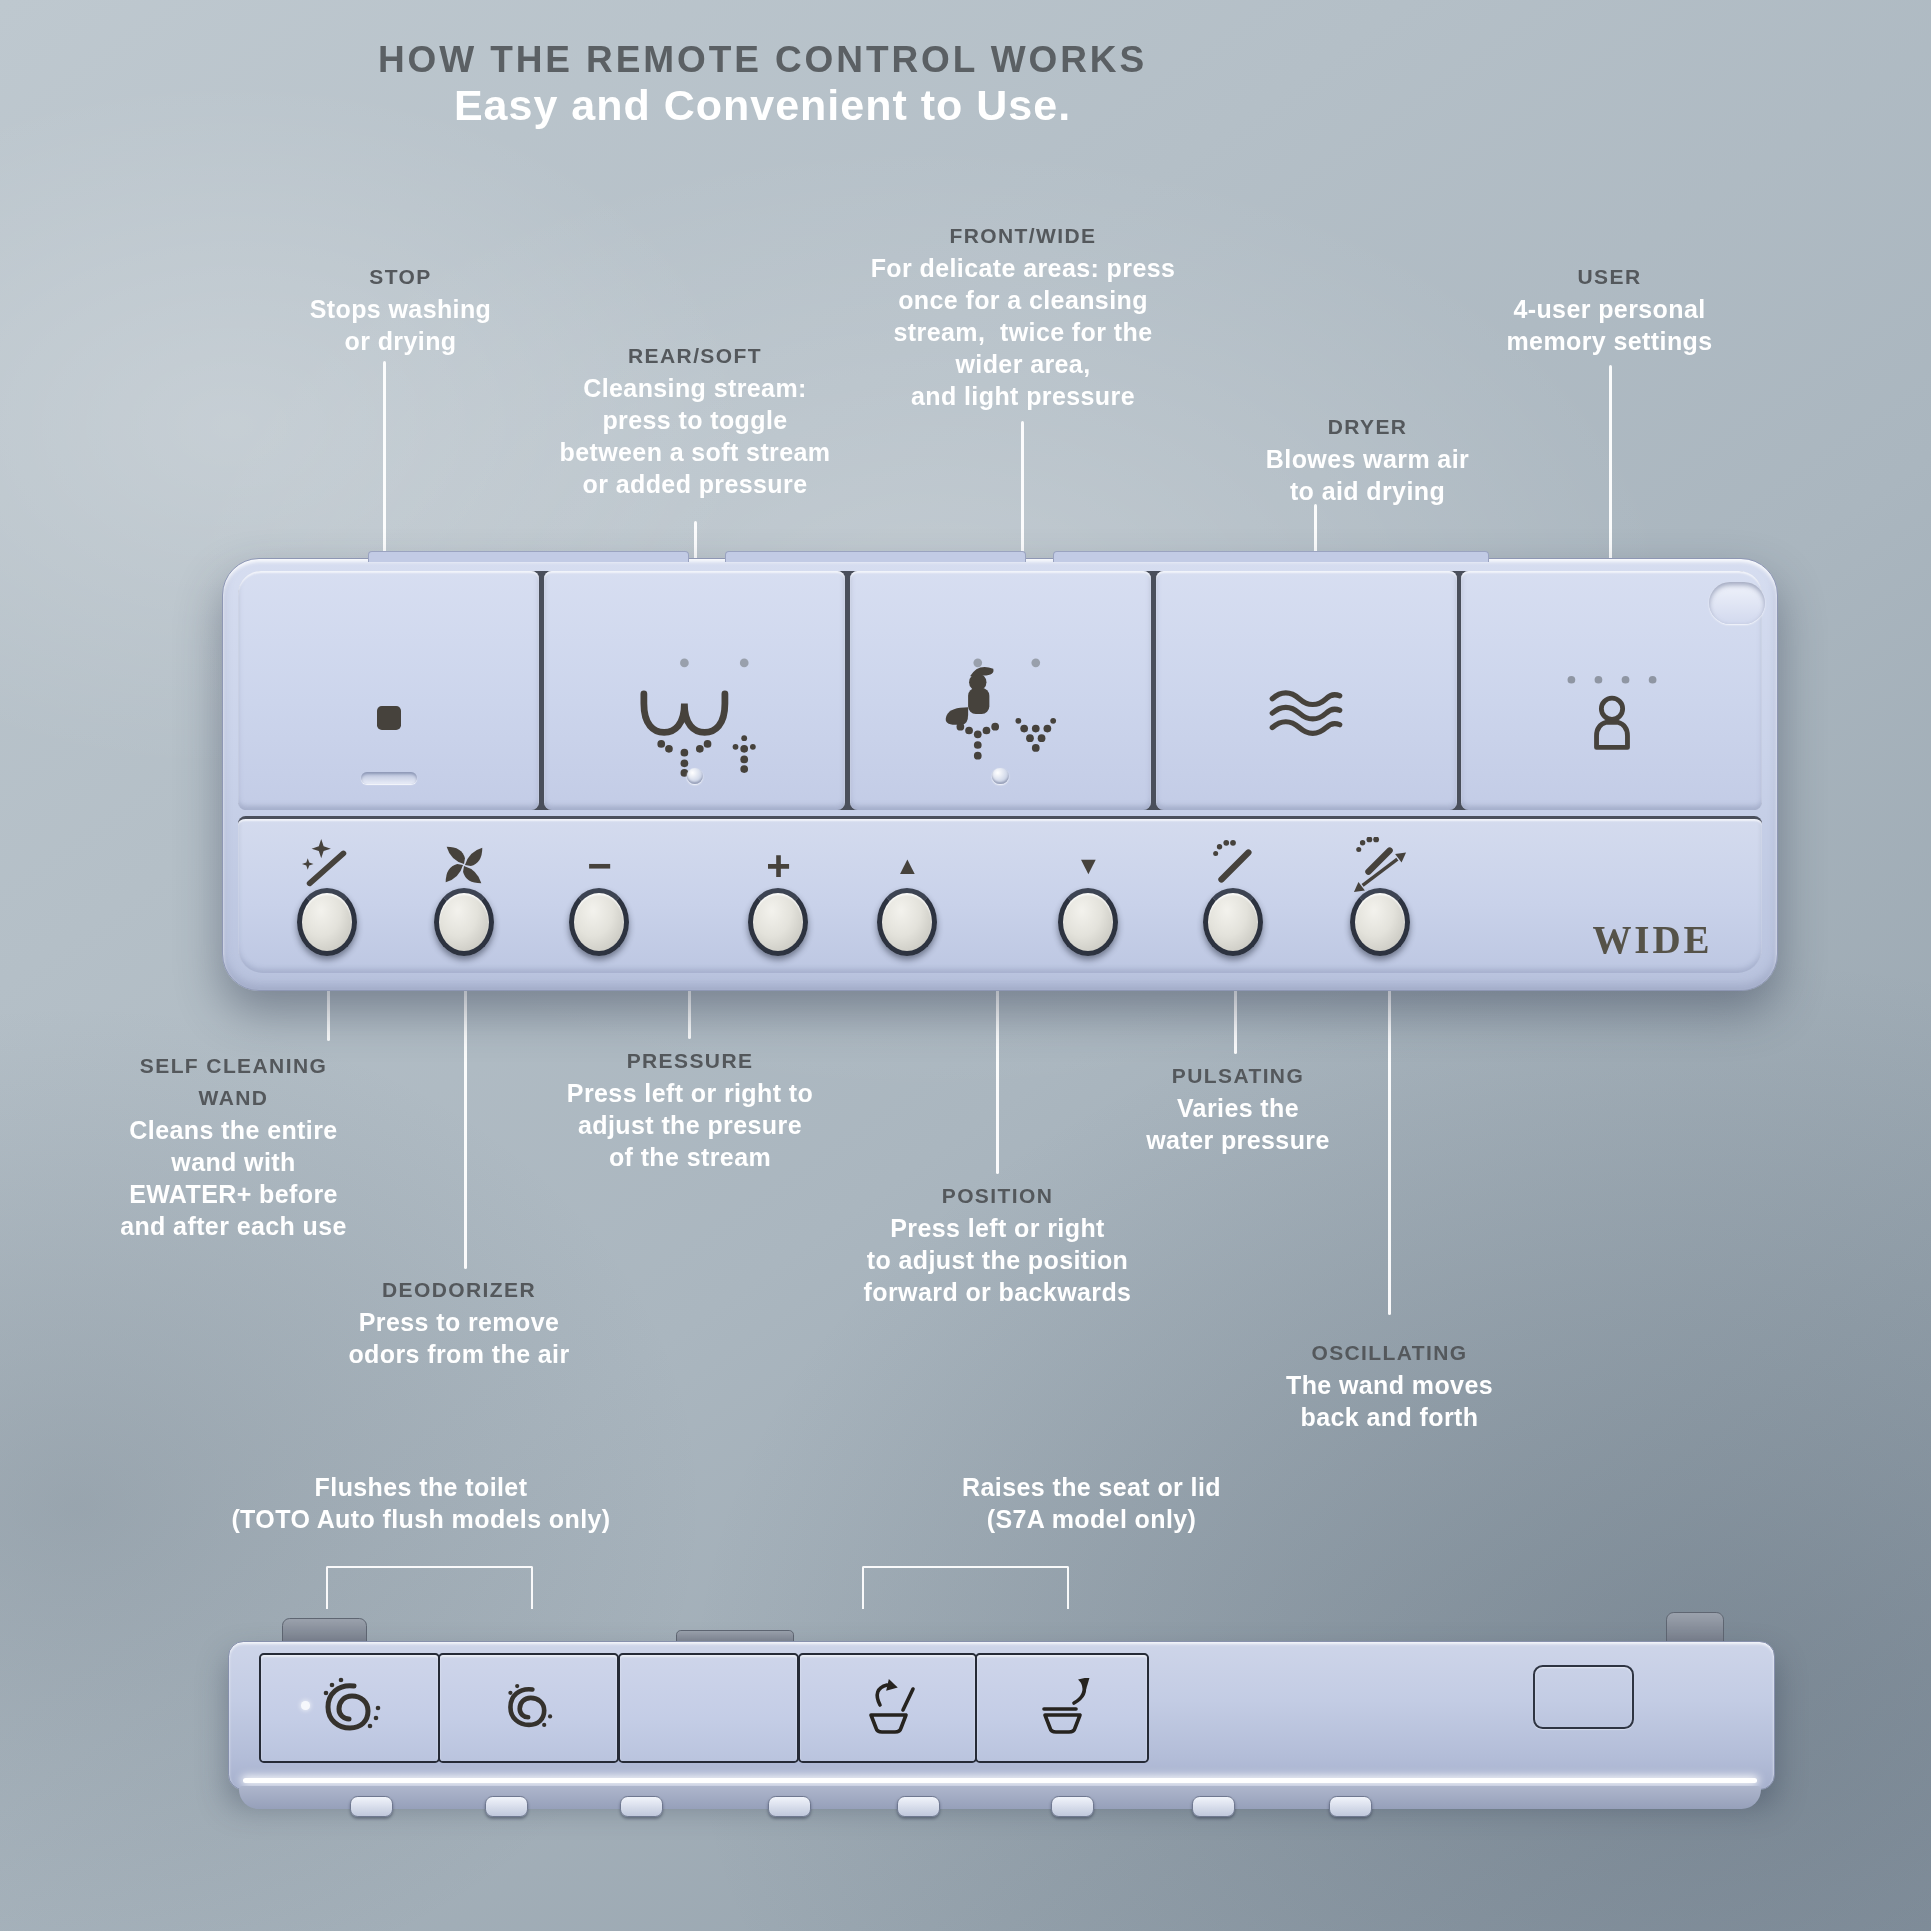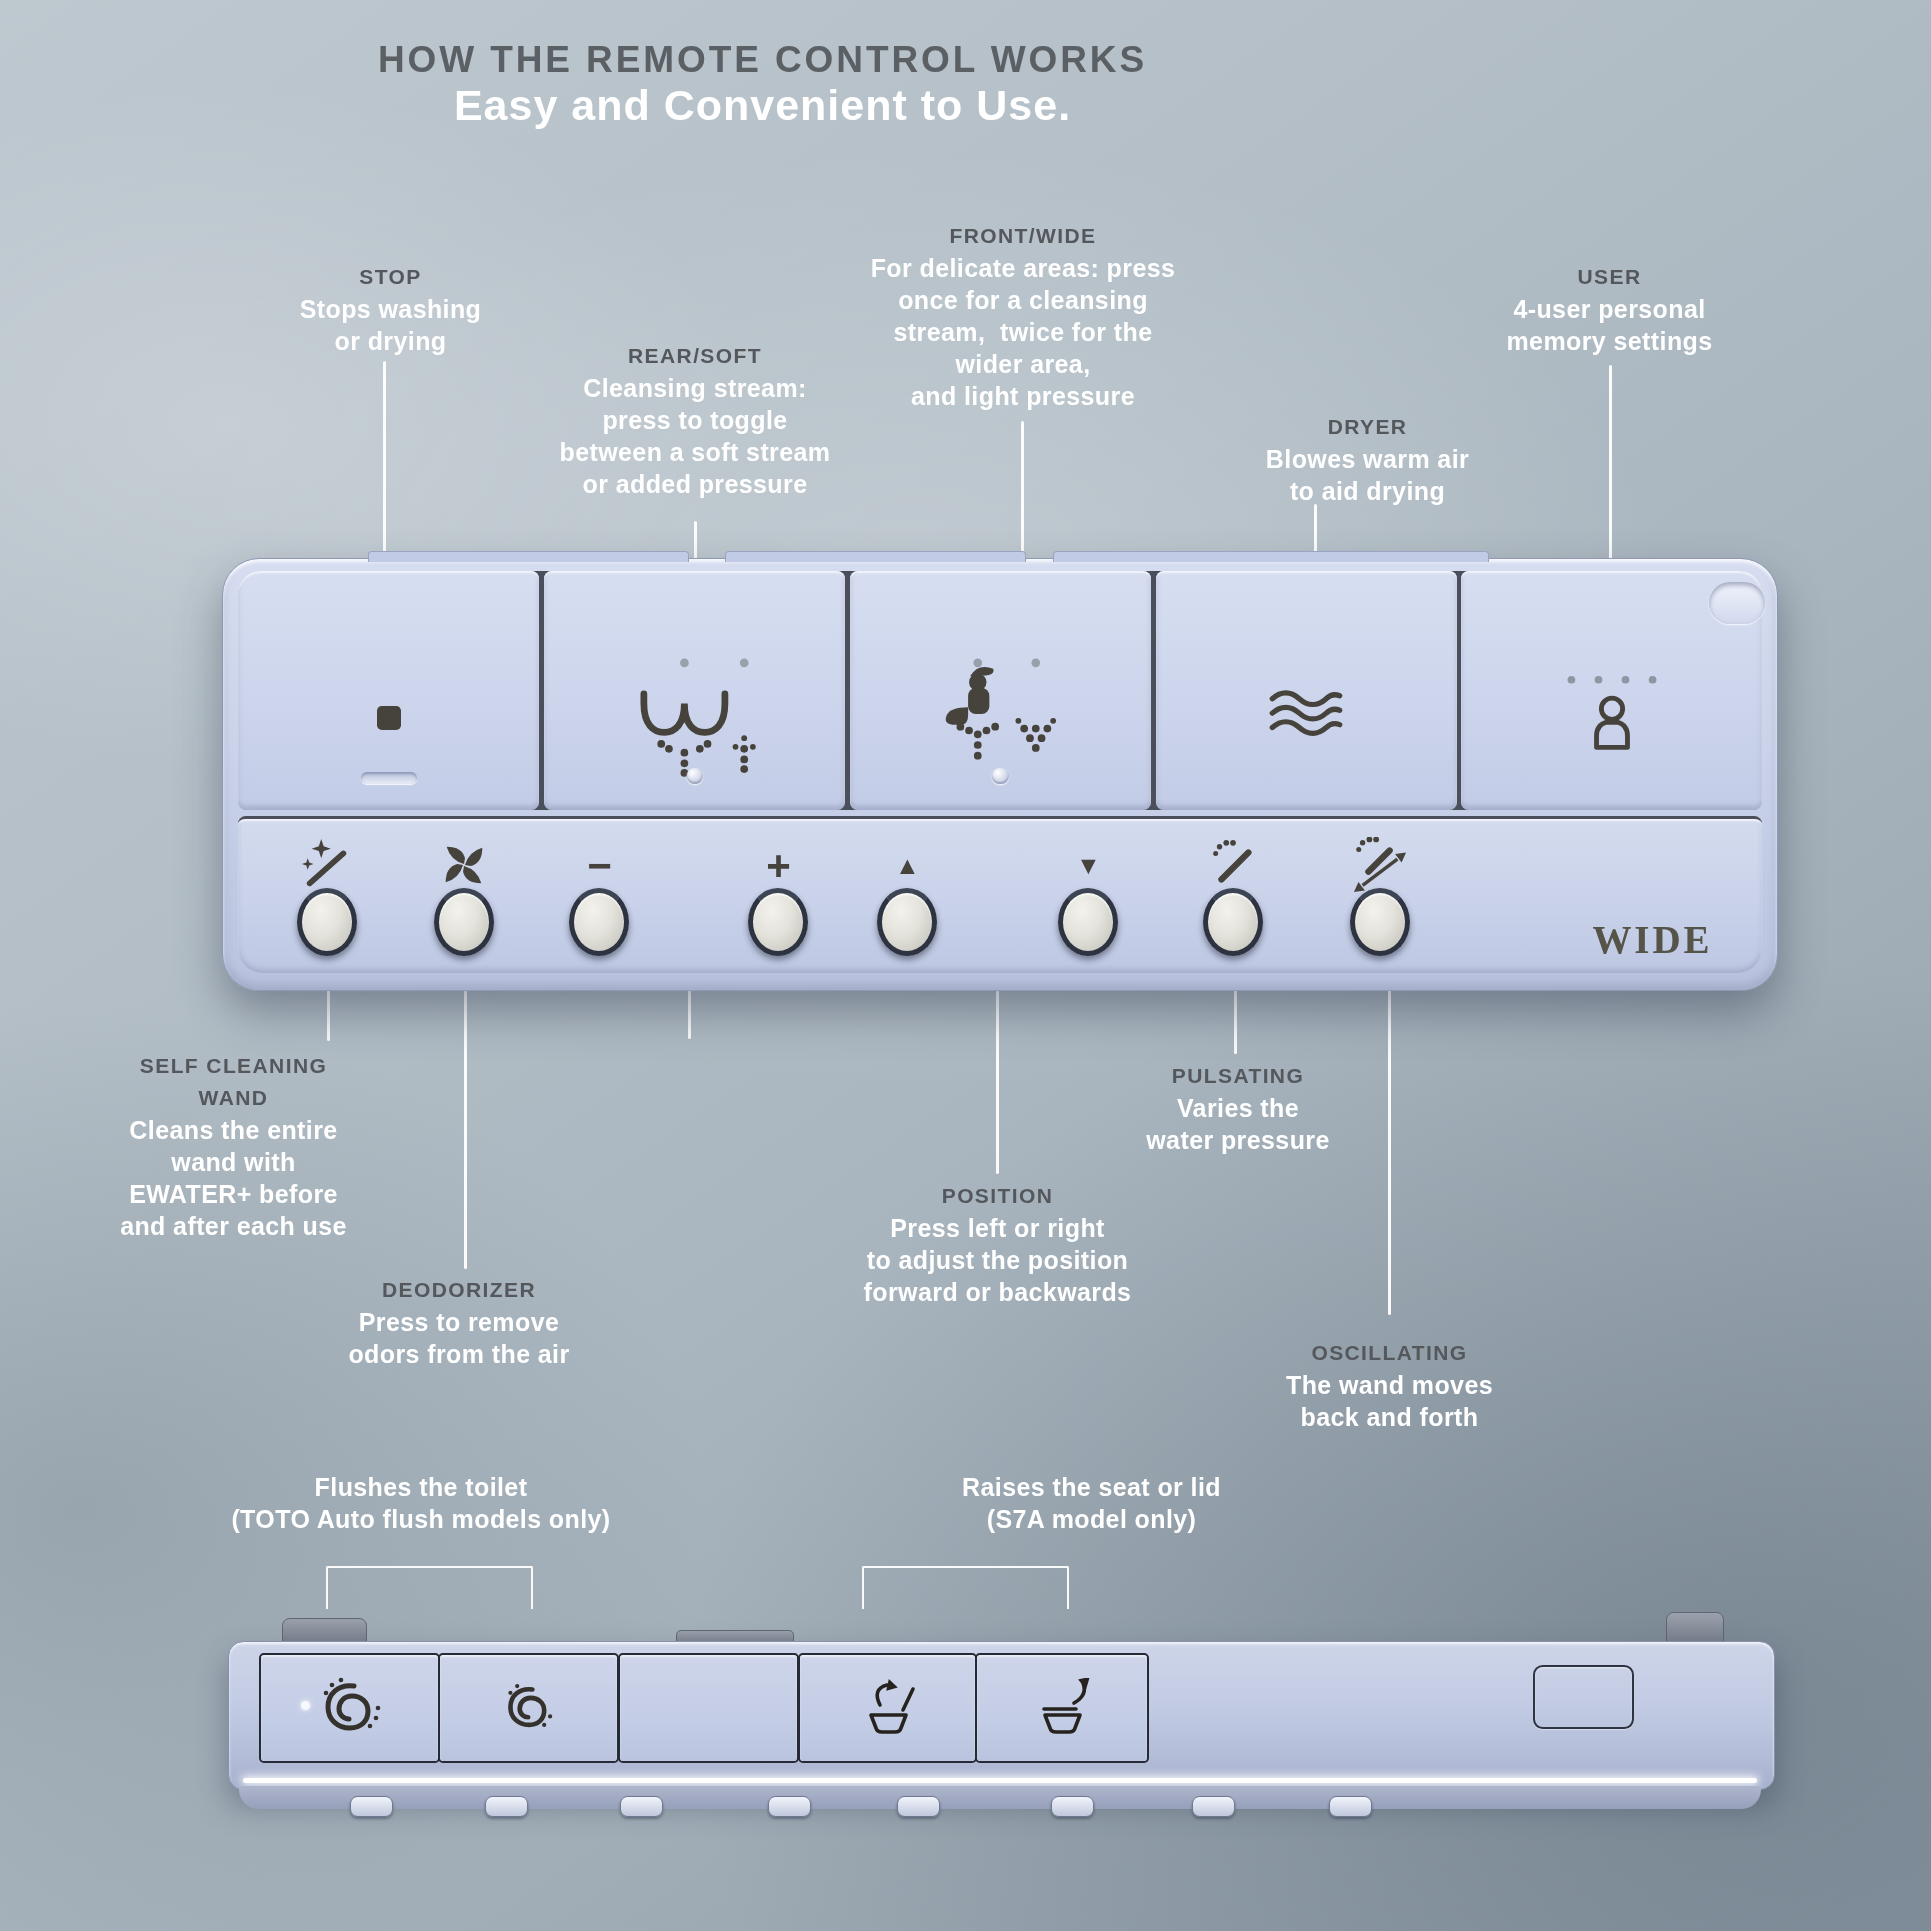--- a/index.html
+++ b/index.html
@@ -86,21 +86,21 @@
     box-shadow:0 1.9px 2.9px rgba(28,36,58,.4);}
 </style>
 </head>
 <body>
 
 <div class="stage">
 
   <div class="title1">HOW THE REMOTE CONTROL WORKS</div>
   <div class="title2">Easy and Convenient to Use.</div>
 
-  <div class="ann" style="left:236px;top:261px;width:309px;">
+  <div class="ann" style="left:246px;top:261px;width:309px;">
     <div class="ann-h">STOP</div>
     <div class="ann-b">Stops washing
 or drying</div>
   </div>
   <div class="ann" style="left:521px;top:340px;width:348px;">
     <div class="ann-h">REAR/SOFT</div>
     <div class="ann-b">Cleansing stream:
 press to toggle
 between a soft stream
 or added pressure</div>
@@ -128,20 +128,26 @@
     <div class="ann-b">Press to remove
 odors from the air</div>
   </div>
   <div class="ann" style="left:79px;top:1050px;width:309px;">
     <div class="ann-h">SELF CLEANING
 WAND</div>
     <div class="ann-b">Cleans the entire
 wand with
 EWATER+ before
 and after each use</div>
+  </div>
+  <div class="ann" style="left:516px;top:1045px;width:348px;">
+    <div class="ann-h">PRESSURE</div>
+    <div class="ann-b">Press left or right to
+adjust the presure
+of the stream</div>
   </div>
   <div class="ann" style="left:814px;top:1180px;width:367px;">
     <div class="ann-h">POSITION</div>
     <div class="ann-b">Press left or right
 to adjust the position
 forward or backwards</div>
   </div>
   <div class="ann" style="left:1093px;top:1060px;width:290px;">
     <div class="ann-h">PULSATING</div>
     <div class="ann-b">Varies the

